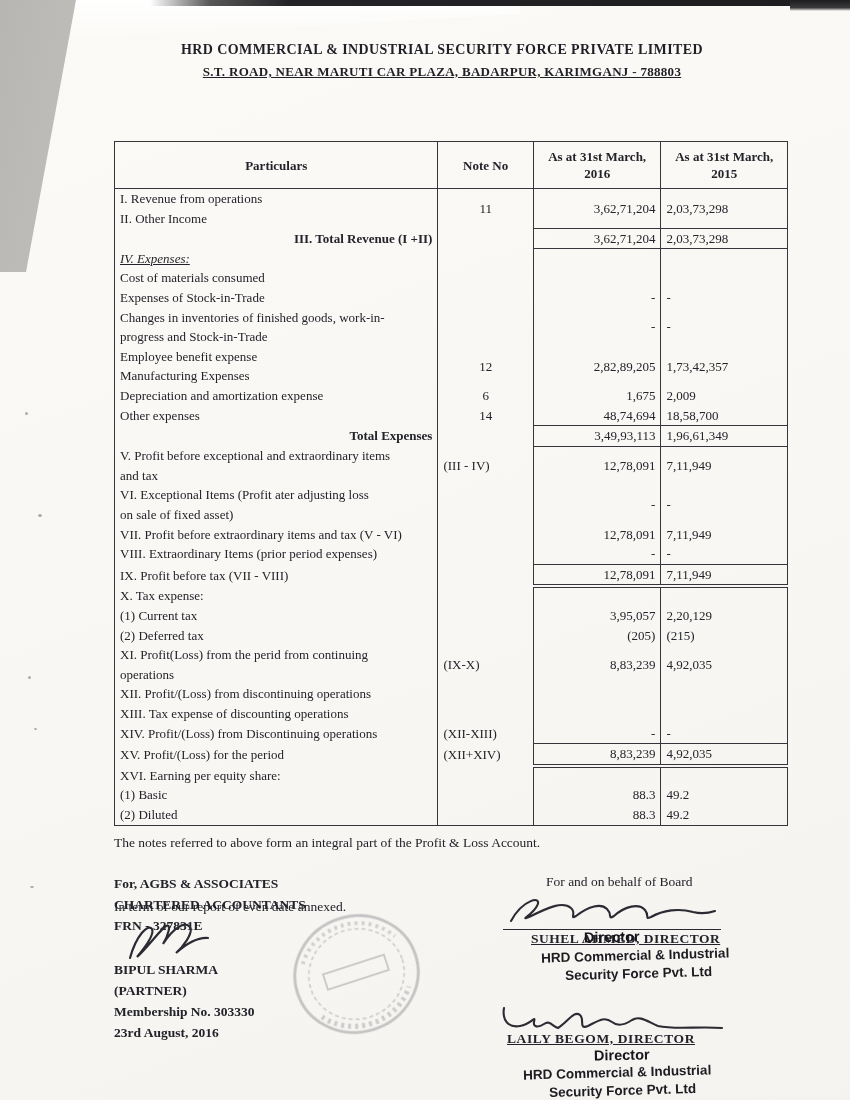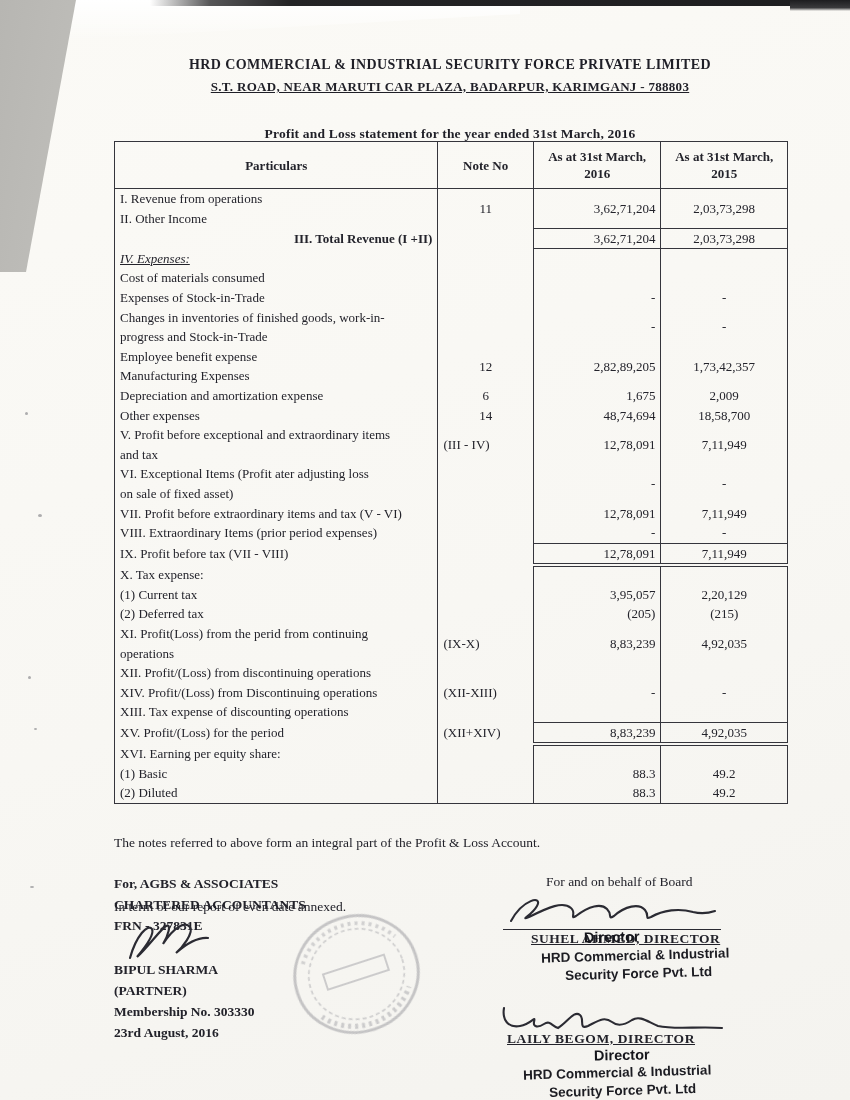--- a/index.html
+++ b/index.html
@@ -32,41 +32,41 @@
   }
   .top-strip {
     position:absolute; top:0; left:150px; right:0; height:6px;
     background:linear-gradient(90deg, rgba(30,30,32,0) 0, rgba(30,30,32,.75) 60px, #242426 140px, #1d1d1f 100%);
   }
   .top-strip-right { position:absolute; top:0; right:0; width:60px; height:11px; background:linear-gradient(180deg,#1d1d1f,#3a3a3c 70%, rgba(58,58,60,0)); }
 
   .speck { position:absolute; background:#6f6f74; border-radius:50%; opacity:.55; }
 
   
-  .hdr { position:absolute; left:60px; width:780px; text-align:center; color:#1f1f27;margin-top:15px; }
+  .hdr { position:absolute; left:52px; width:780px; text-align:center; color:#1f1f27; }
   .company { top:42px; font-weight:bold; font-size:14px; letter-spacing:.4px; }
   .address { top:64px; font-weight:bold; font-size:13px; letter-spacing:.3px; text-decoration:underline;text-align:center; }
   .stmt-title { top:111px; font-weight:bold; font-size:13.5px; letter-spacing:.2px; }
 
   
   table.pl {
     position:absolute; left:114px; top:141px; width:674px;
     border-collapse:collapse; table-layout:fixed;
     font-size:13px; color:#23232b;
   }
   table.pl, table.pl th { border:1.8px solid #35353c; }
   table.pl th {
     font-weight:bold; text-align:center; vertical-align:middle;
     height:47px; line-height:17px; padding:2px;
   }
   table.pl td { padding:0 5px; line-height:19.6px; vertical-align:middle; }
   .c-part { width:322px; border-left:1.8px solid #35353c; border-right:1.6px solid #35353c; }
   .c-note { width:95px;  border-right:1.6px solid #35353c; text-align:center; }
   .c-a16  { width:127px; border-right:1.6px solid #35353c; text-align:right; }
-  .c-a15  { width:126px; border-right:1.8px solid #35353c; text-align:center; }
+  .c-a15  { width:126px; border-right:1.8px solid #35353c; text-align:left; }
   tr.last-row td { border-bottom:1.8px solid #35353c; }
   .total-right { font-weight:bold; text-align:right; padding-right:2px; }
   .section-italic { font-style:italic; text-decoration:underline; }
   .indent-1 { padding-left:18px; }
   .indent-2 { padding-left:46px; }
   .small-indent { padding-left:9px; }
   .note-left { text-align:left; padding-left:2px; vertical-align:top; }
   .valign-bottom { vertical-align:bottom; }
   .valign-top { vertical-align:top; }
   .line-top { border-top:1.7px solid #35353c; }
@@ -110,21 +110,20 @@
 <body>
 
 <div class="paper">
 
   <div class="corner-highlight"></div>
   <div class="top-strip"></div>
   <div class="top-strip-right"></div>
 
   <div class="hdr company">HRD COMMERCIAL &amp; INDUSTRIAL SECURITY FORCE PRIVATE LIMITED</div>
   <div class="hdr address">S.T. ROAD, NEAR MARUTI CAR PLAZA, BADARPUR, KARIMGANJ - 788803</div>
-  <div class="hdr stmt-title">Profit and Loss statement for the year ended 31st March, 2016</div>
 
   <table class="pl">
     <thead>
       <tr>
         <th class="c-part">Particulars</th>
         <th class="c-note">Note No</th>
         <th class="c-a16" style="text-align:center">As at 31st March, 2016</th>
         <th class="c-a15" style="text-align:center">As at 31st March, 2015</th>
       </tr>
     </thead>
@@ -198,20 +197,28 @@
         </tr>
         <tr>
           <td class="c-part ">
             <div>Other expenses</div>
           </td>
           <td class="c-note ">14</td>
           <td class="c-a16  ">48,74,694</td>
           <td class="c-a15  ">18,58,700</td>
         </tr>
         <tr>
+          <td class="c-part total-right">
+            <div>Total Expenses</div>
+          </td>
+          <td class="c-note "></td>
+          <td class="c-a16 line-top line-bottom ">3,49,93,113</td>
+          <td class="c-a15 line-top line-bottom ">1,96,61,349</td>
+        </tr>
+        <tr>
           <td class="c-part ">
             <div>V. Profit before exceptional and extraordinary items</div>
             <div>and tax</div>
           </td>
           <td class="c-note note-left">(III - IV)</td>
           <td class="c-a16  valign-bottom">12,78,091</td>
           <td class="c-a15  valign-bottom">7,11,949</td>
         </tr>
         <tr>
           <td class="c-part ">
@@ -282,33 +289,33 @@
         <tr>
           <td class="c-part ">
             <div>XII. Profit/(Loss) from discontinuing operations</div>
           </td>
           <td class="c-note "></td>
           <td class="c-a16  "></td>
           <td class="c-a15  "></td>
         </tr>
         <tr>
           <td class="c-part ">
+            <div>XIII. Tax expense of discounting operations</div>
+          </td>
+          <td class="c-note "></td>
+          <td class="c-a16  "></td>
+          <td class="c-a15  "></td>
+        </tr>
+        <tr>
+          <td class="c-part ">
             <div>XIV. Profit/(Loss) from Discontinuing operations</div>
           </td>
           <td class="c-note note-left">(XII-XIII)</td>
           <td class="c-a16  ">-</td>
           <td class="c-a15  ">-</td>
-        </tr>
-        <tr>
-          <td class="c-part ">
-            <div>XIII. Tax expense of discounting operations</div>
-          </td>
-          <td class="c-note "></td>
-          <td class="c-a16  "></td>
-          <td class="c-a15  "></td>
         </tr>
         <tr>
           <td class="c-part ">
             <div>XV. Profit/(Loss) for the period</div>
           </td>
           <td class="c-note note-left">(XII+XIV)</td>
           <td class="c-a16 line-top line-double ">8,83,239</td>
           <td class="c-a15 line-top line-double ">4,92,035</td>
         </tr>
         <tr>

